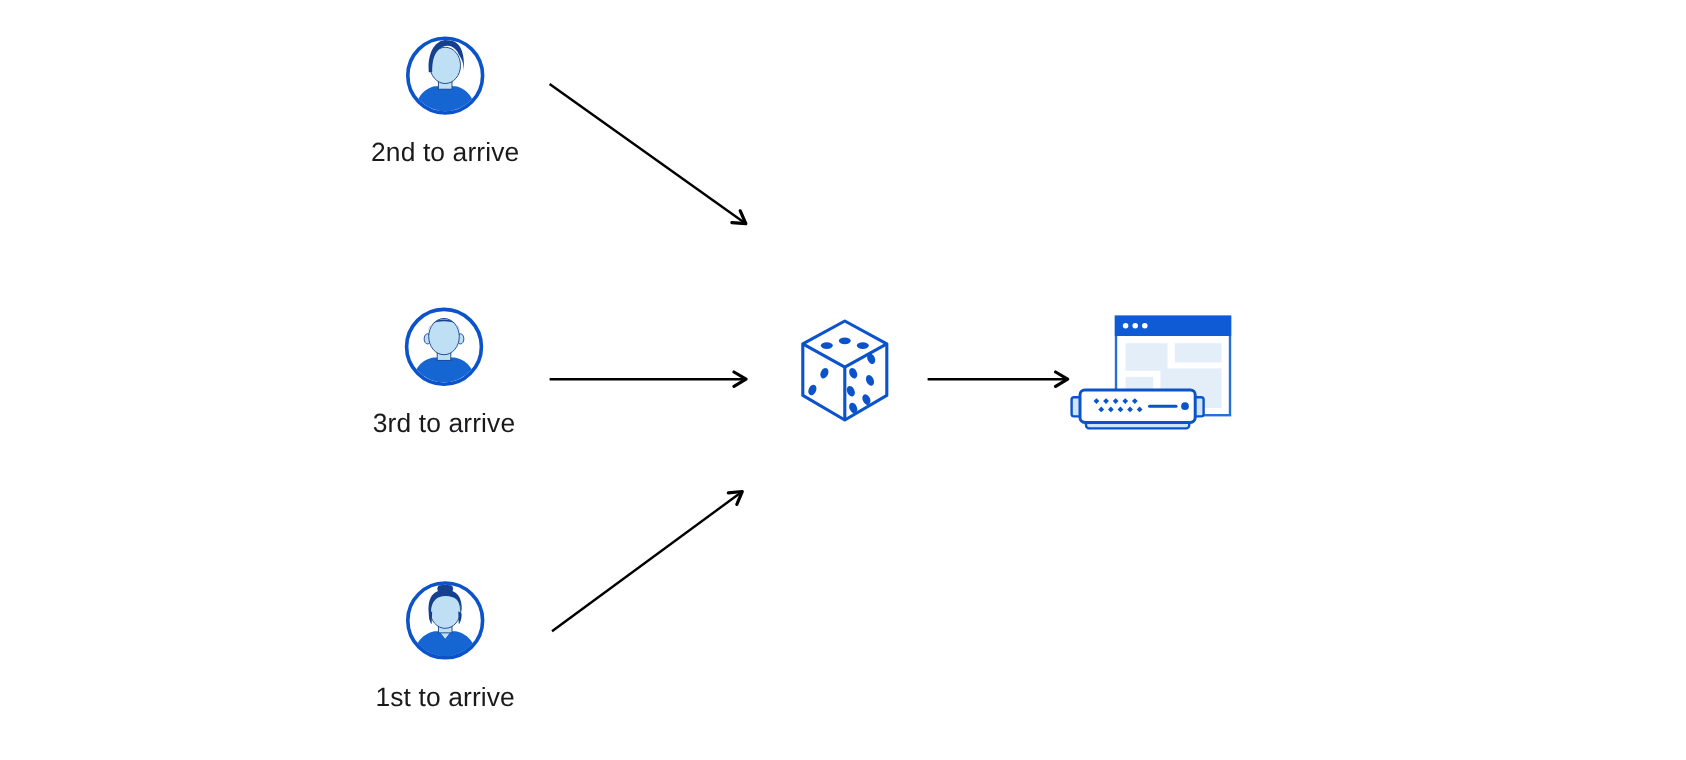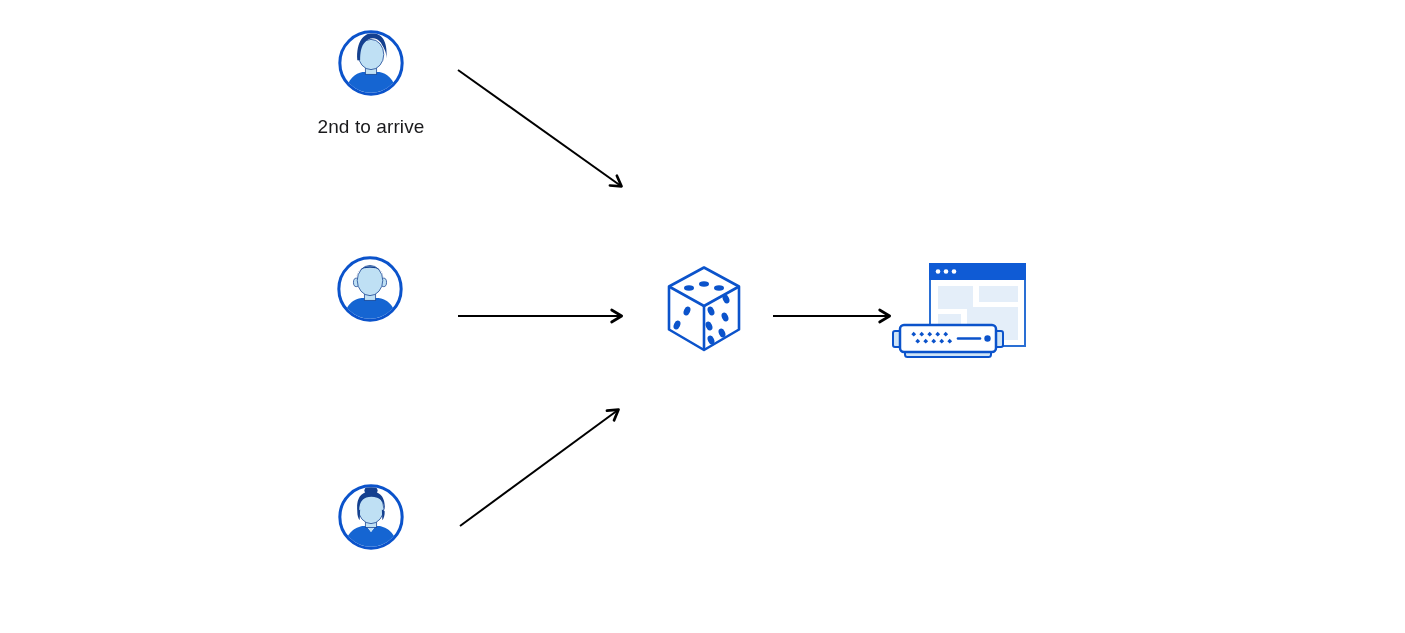--- a/index.html
+++ b/index.html
@@ -9,21 +9,21 @@
     height: 633px;
     background: #ffffff;
     overflow: hidden;
     font-family: "Liberation Sans", "DejaVu Sans", sans-serif;
   }
   .abs { position: absolute; }
   .node-label {
     position: absolute;
     width: 180px;
     text-align: center;
-    font-size: 19px;
+    font-size: 22px;
     line-height: 24px;
     color: #1a1a1c;
     letter-spacing: 0.1px;
   }
   svg { display: block; }
 </style>
 </head>
 <body>
 
 <div id="canvas">
@@ -67,20 +67,21 @@
     <circle cx="36" cy="36" r="33" fill="#ffffff" stroke="#0b53cb" stroke-width="3.2"></circle>
     <g clip-path="url(#clipB)">
       <path d="M8 72 C8 53 19 46.5 27 45.5 L45 45.5 C53 46.5 64 53 64 72 Z" fill="#1565d2"></path>
       <rect x="30" y="34" width="12" height="14" fill="#bfe0f4" stroke="#14408f" stroke-width="0.8"></rect>
       <ellipse cx="21.5" cy="29" rx="3" ry="4.5" fill="#bfe0f4" stroke="#14408f" stroke-width="0.8"></ellipse>
       <ellipse cx="50.5" cy="29" rx="3" ry="4.5" fill="#bfe0f4" stroke="#14408f" stroke-width="0.8"></ellipse>
       <ellipse cx="36" cy="27" rx="13.5" ry="16" fill="#bfe0f4" stroke="#14408f" stroke-width="0.8"></ellipse>
       <path d="M22 24 C22 8 50 8 50 24 C50 16.5 46 13.5 36 13.5 C26 13.5 22 16.5 22 24 Z" fill="#14408f"></path>
     </g>
   </svg>
+  <div class="node-label" style="left:280px;top:341px">3rd to arrive</div>
 
   <svg class="abs" style="left:337px;top:483px" width="68" height="68" viewBox="0 0 72 72">
     <defs>
         <clipPath id="clipC">
           <circle cx="36" cy="36" r="31.5"></circle>
         </clipPath>
       </defs>
     <circle cx="36" cy="36" r="33" fill="#ffffff" stroke="#0b53cb" stroke-width="3.2"></circle>
     <g clip-path="url(#clipC)">
       <path d="M8 72 C8 53 19 47 27 45.5 L31 45.5 L36 52 L41 45.5 L45 45.5 C53 47 64 53 64 72 Z" fill="#1565d2"></path>
@@ -88,20 +89,21 @@
       <rect x="30" y="34" width="12" height="13" fill="#bfe0f4" stroke="#14408f" stroke-width="0.8"></rect>
       <ellipse cx="36" cy="27" rx="13.5" ry="16" fill="#bfe0f4" stroke="#14408f" stroke-width="0.8"></ellipse>
       <ellipse cx="36" cy="8" rx="7" ry="5.5" fill="#14408f"></ellipse>
       <path d="M21.5 30 C20 13 28 9 36 9 C44 9 52 13 50.5 30
                C50 20 46 16.5 42.5 15.5 C37 13.5 30 14.5 27.5 17.5
                C24 21 23.5 25 23.5 30 Z" fill="#14408f"></path>
       <path d="M21.5 30 C21.5 35 22.5 37.5 24 39.5 L24.5 28 Z" fill="#14408f"></path>
       <path d="M50.5 30 C50.5 35 49.5 37.5 48 39.5 L47.5 28 Z" fill="#14408f"></path>
     </g>
   </svg>
+  <div class="node-label" style="left:281px;top:569px">1st to arrive</div>
 
   <svg class="abs" style="left:665px;top:265px" width="78" height="88" viewBox="0 0 78 88">
     <g stroke="#0b53cb" stroke-width="2.6" fill="#ffffff" stroke-linejoin="round">
       <path d="M39 2.5 L74 21.5 L74 64.5 L39 85 L4 64.5 L4 21.5 Z"></path>
       <path d="M4 21.5 L39 41 L74 21.5" fill="none"></path>
       <path d="M39 41 L39 85" fill="none"></path>
     </g>
     <g fill="#0b53cb">
 
       <ellipse cx="24" cy="23" rx="5" ry="2.8"></ellipse>

